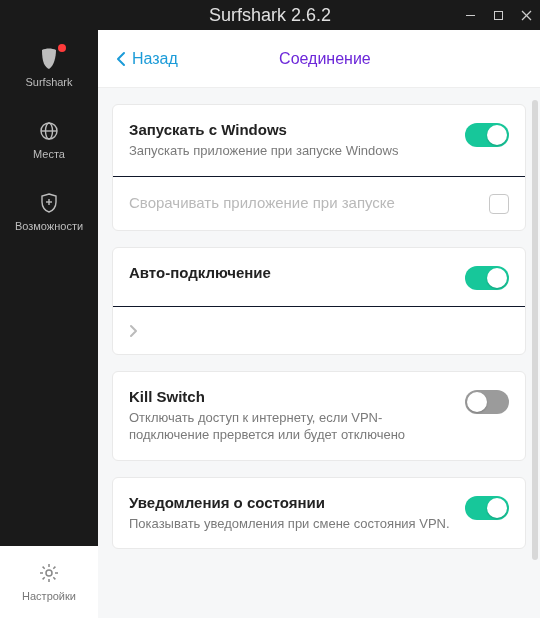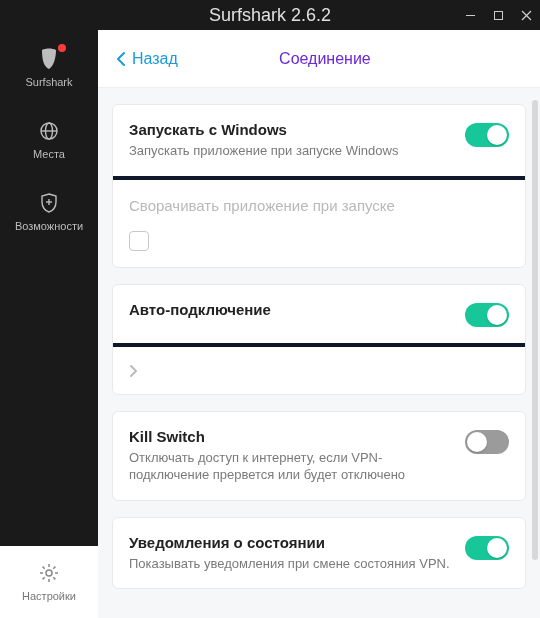--- a/index.html
+++ b/index.html
@@ -124,21 +124,21 @@
       background: #ffffff;
       border-radius: 6px;
       border: 1px solid #e9e9e9;
     }
     .row {
       display: flex;
       align-items: flex-start;
       gap: 14px;
       padding: 16px 16px;
     }
-    .row + .row { border-top: 4px solid #0f172a; flex-direction: column; }
+    .row + .row { border-top: 1px solid #0f172a; }
     .row .texts { flex: 1; }
     .row .title {
       font-weight: 600;
       font-size: 15px;
       color: #222;
       margin-bottom: 4px;
     }
     .row .subtitle {
       font-size: 13px;
       color: #7a7a7a;

